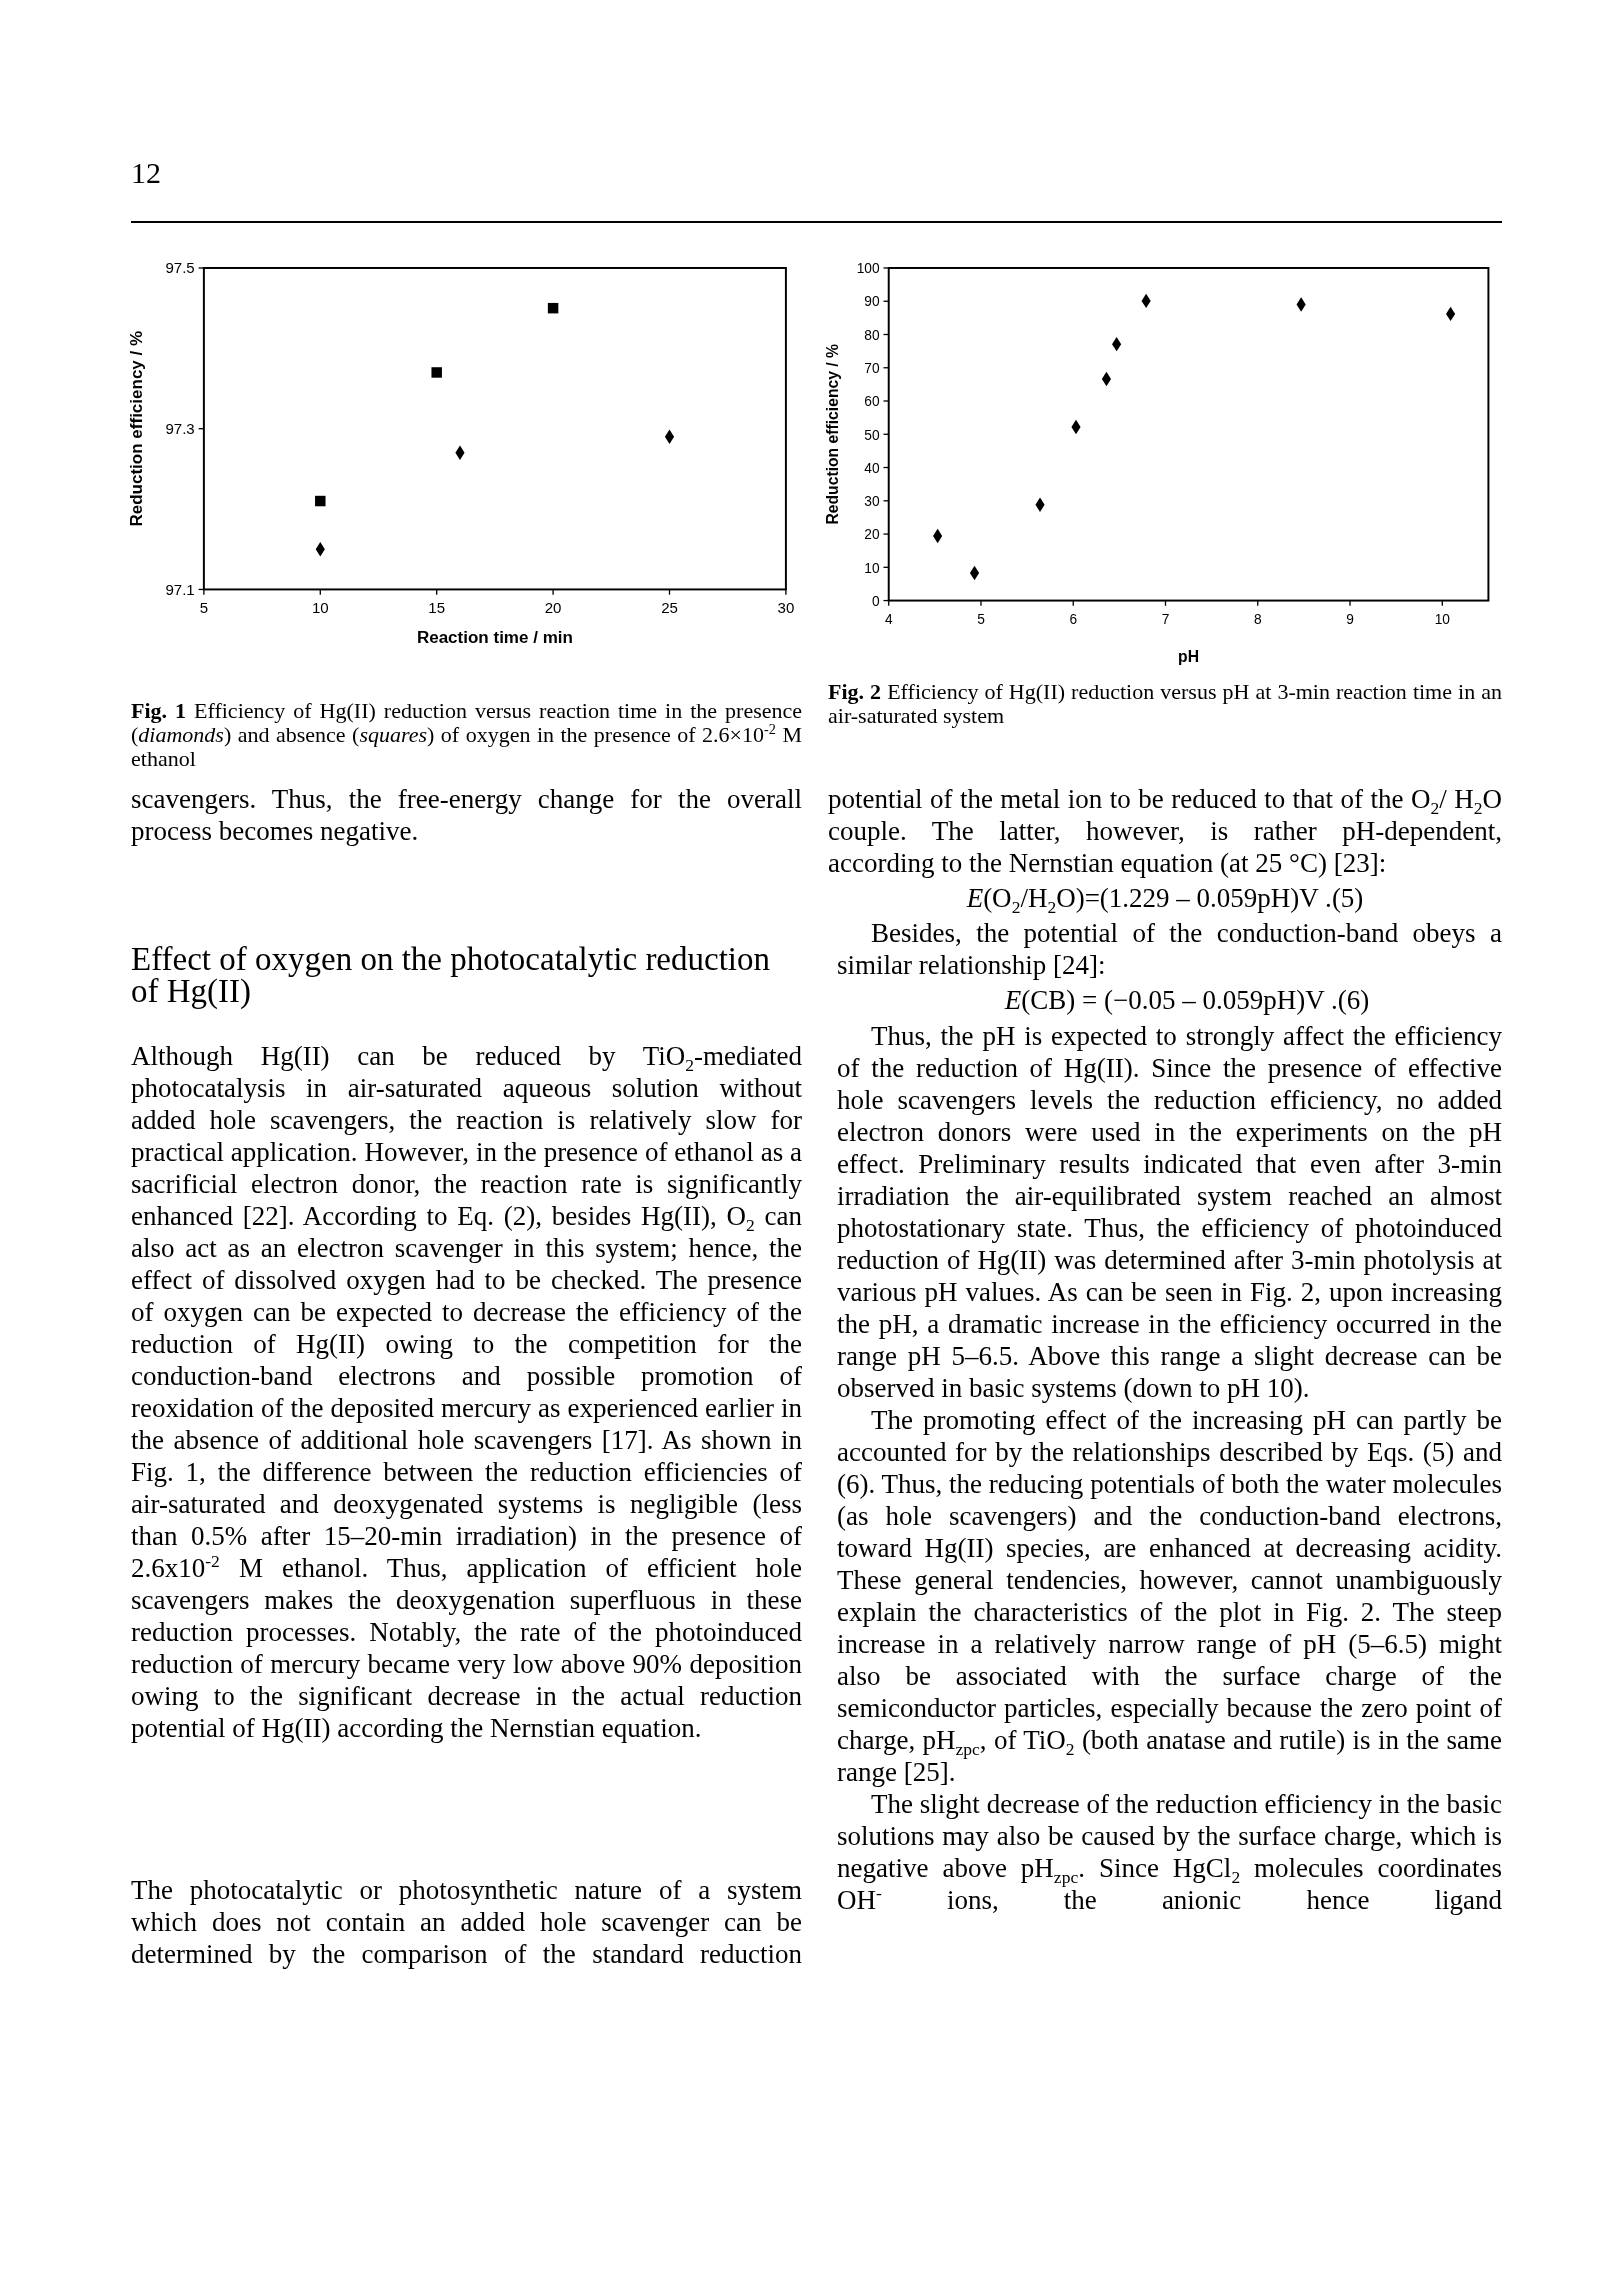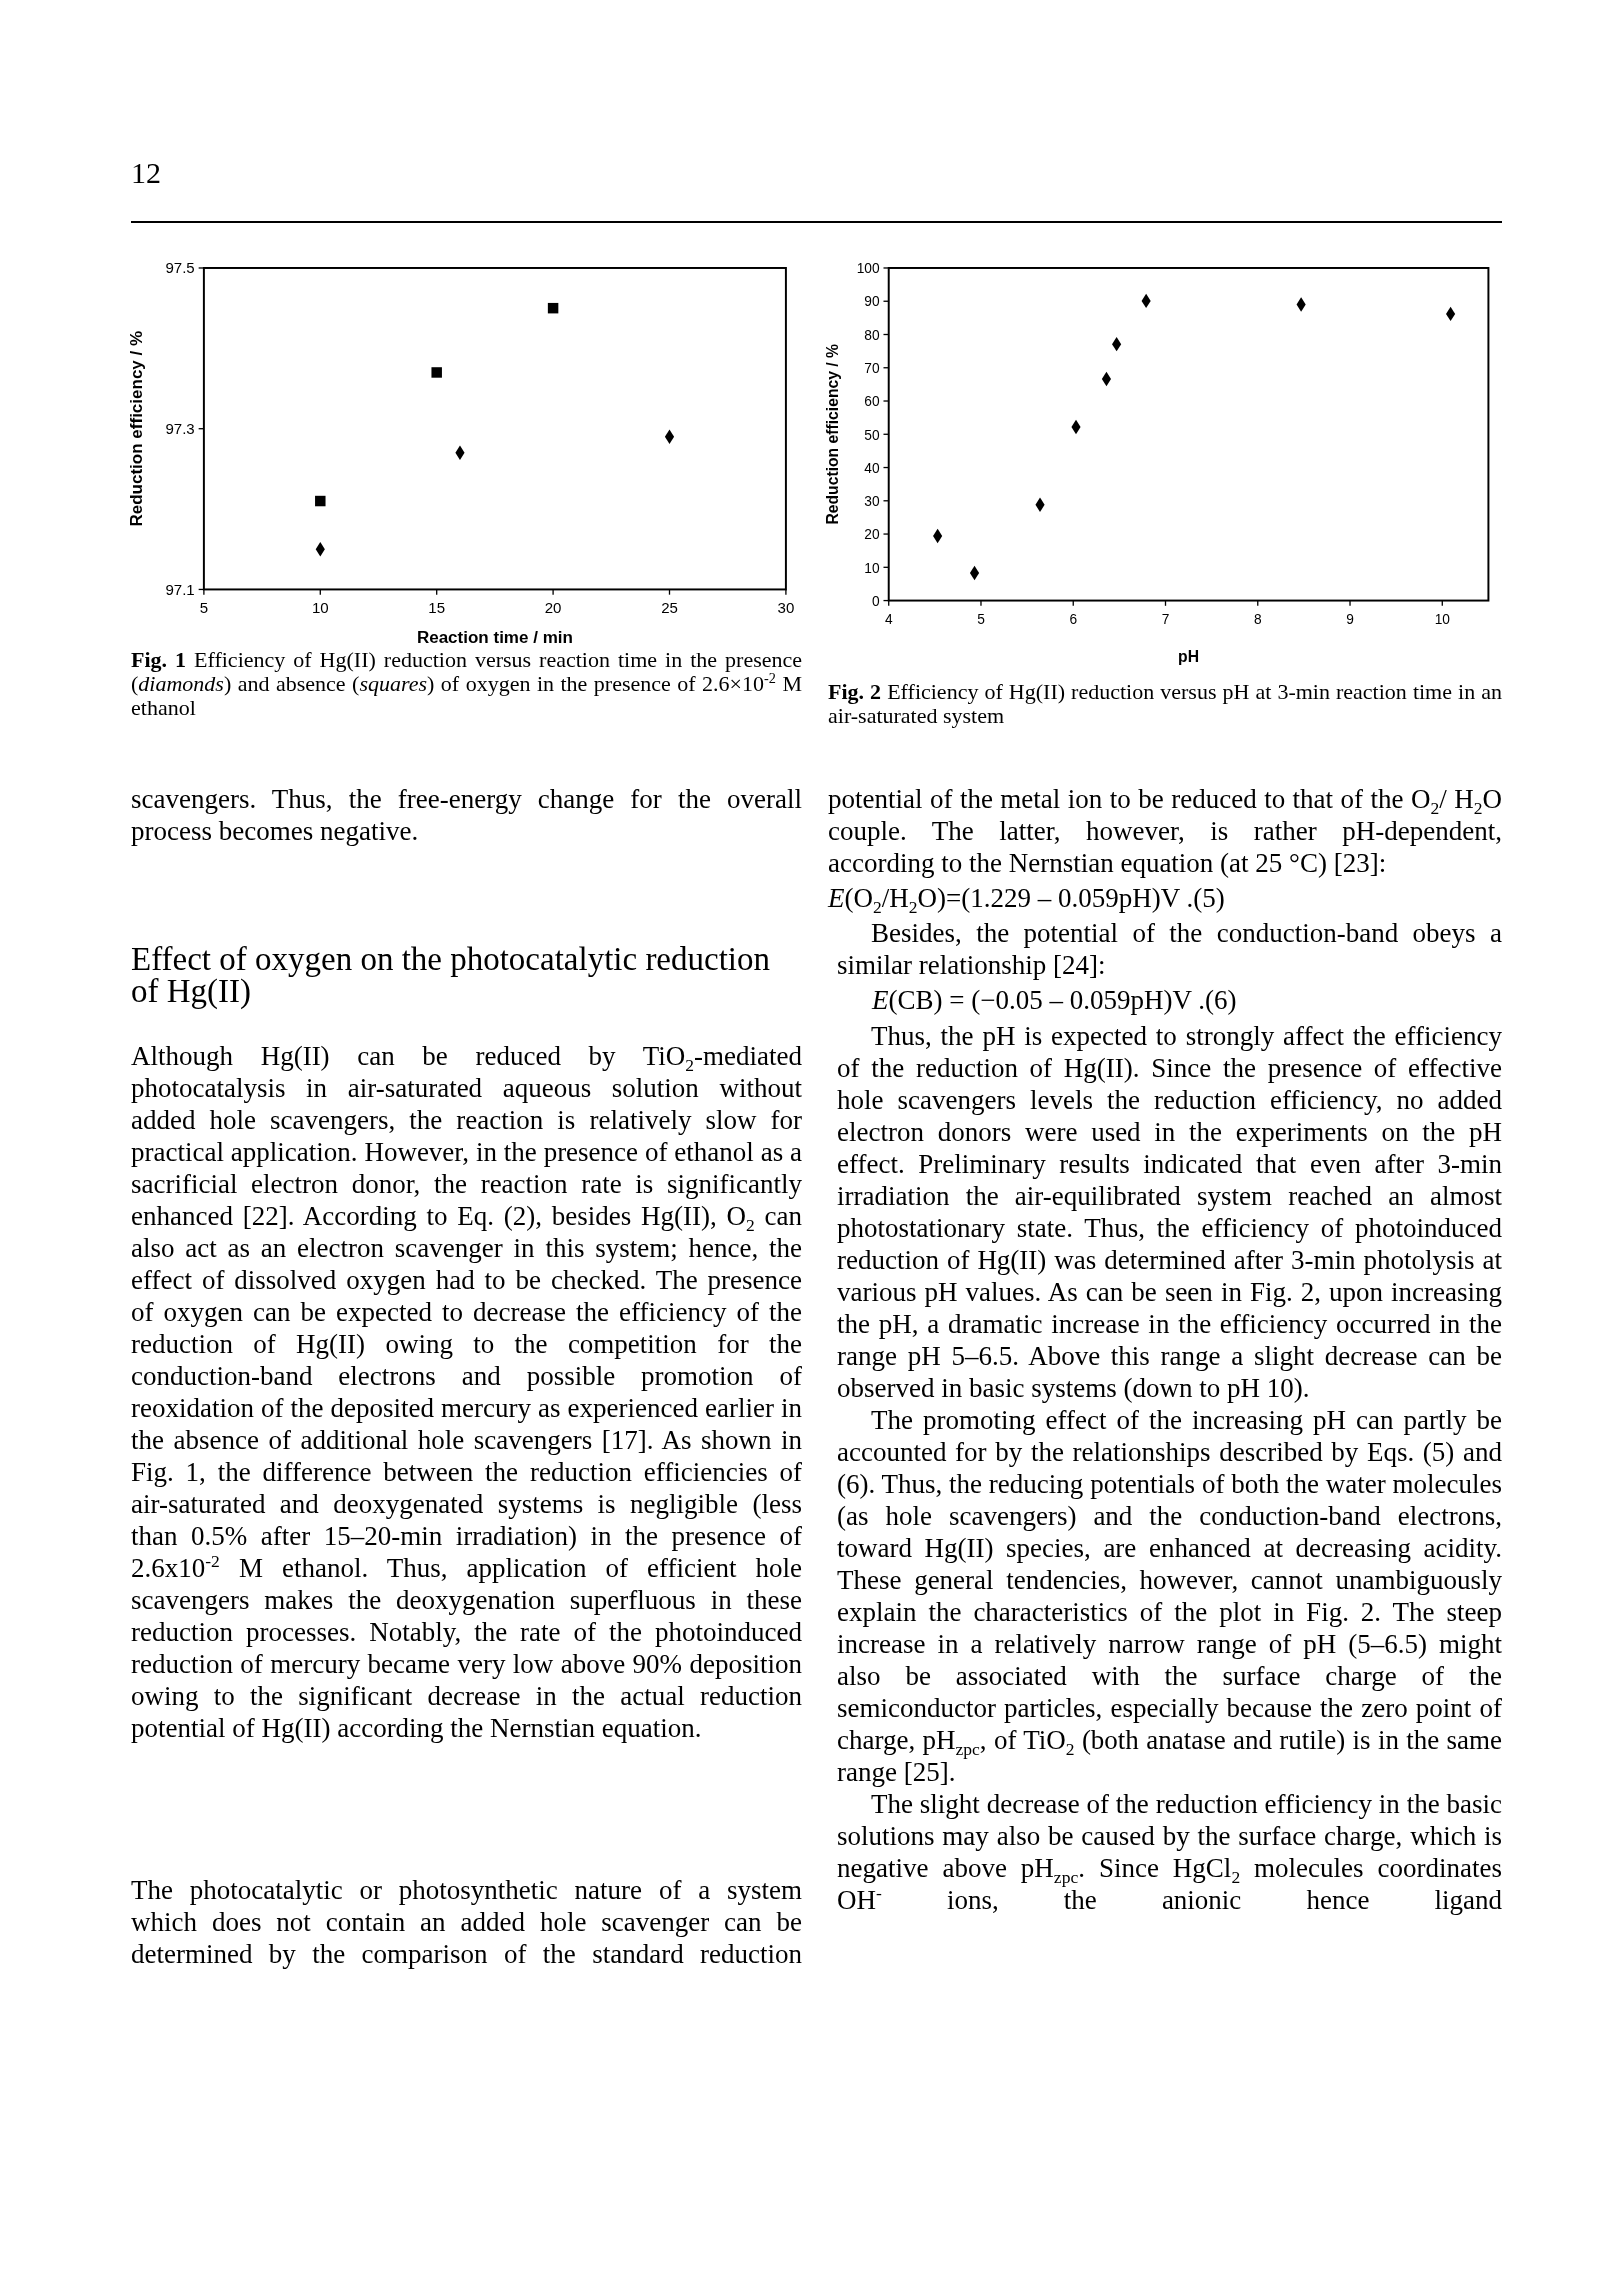--- a/index.html
+++ b/index.html
@@ -12,21 +12,21 @@
   .chart svg { display:block; overflow:visible; }
   .chart text { font-family:"Liberation Sans","DejaVu Sans",sans-serif; fill:#000; }
 
   .caption { position:absolute; font-size:22px; line-height:24px; text-align:justify; }
   .caption b { font-weight:bold; }
 
   .col { position:absolute; font-size:27px; line-height:32px; text-align:justify; }
   .col p { margin:0; }
   .col .indent { text-indent:34px;margin-left:9px; }
   .heading { font-size:33px; line-height:32px; text-align:left; }
-  .eq { display:flex; justify-content:flex-start; white-space:nowrap; }
+  .eq { display:flex; justify-content:center; white-space:nowrap; }
   .last-line { text-align-last:justify; }
   sub, sup { font-size:65%; line-height:0; }
 </style>
 </head>
 <body>
 
 <div class="page-number">12</div>
 <div class="rule"></div>
 
 <div class="chart" id="chart1" style="left:124px; top:249px; width:694px; height:419px;">
@@ -107,21 +107,21 @@
       <polygon points="339.1138461538461,379.69599999999997 346.1138461538461,390.69599999999997 339.1138461538461,401.69599999999997 332.1138461538461,390.69599999999997" fill="#000"></polygon>
       <polygon points="394.0738461538462,260.824 401.0738461538462,271.824 394.0738461538462,282.824 387.0738461538462,271.824" fill="#000"></polygon>
       <polygon points="440.57846153846157,187.67200000000003 447.57846153846157,198.67200000000003 440.57846153846157,209.67200000000003 433.57846153846157,198.67200000000003" fill="#000"></polygon>
       <polygon points="456.0799999999999,134.33200000000005 463.0799999999999,145.33200000000005 456.0799999999999,156.33200000000005 449.0799999999999,145.33200000000005" fill="#000"></polygon>
       <polygon points="501.17538461538464,68.29200000000003 508.17538461538464,79.29200000000003 501.17538461538464,90.29200000000003 494.17538461538464,79.29200000000003" fill="#000"></polygon>
       <polygon points="737.926153846154,73.88 744.926153846154,84.88 737.926153846154,95.88 730.926153846154,84.88" fill="#000"></polygon>
       <polygon points="966.2215384615384,88.10399999999998 973.2215384615384,99.10399999999998 966.2215384615384,110.10399999999998 959.2215384615384,99.10399999999998" fill="#000"></polygon>
     </svg>
 </div>
 
-<div class="caption" style="left:131px; top:648px; width:671px;">
+<div class="caption" style="left:131px; top:699px; width:671px;">
   <b>Fig. 1</b><span> Efficiency of Hg(II) reduction versus reaction time in the presence (</span><i>diamonds</i><span>) and absence (</span><i>squares</i><span>) of oxygen in the presence of 2.6×10</span><sup>-2</sup><span> M ethanol</span>
 </div>
 
 <div class="caption" style="left:828px; top:680px; width:674px;">
   <b>Fig. 2</b><span>  Efficiency of Hg(II) reduction versus pH at 3-min reaction time in an air-saturated system</span>
 </div>
 
 <div class="col" style="left:131px; top:783px; width:671px;">
   <p>scavengers. Thus, the free-energy change for the overall process becomes negative.</p>
   <div style="height:96px"></div>

